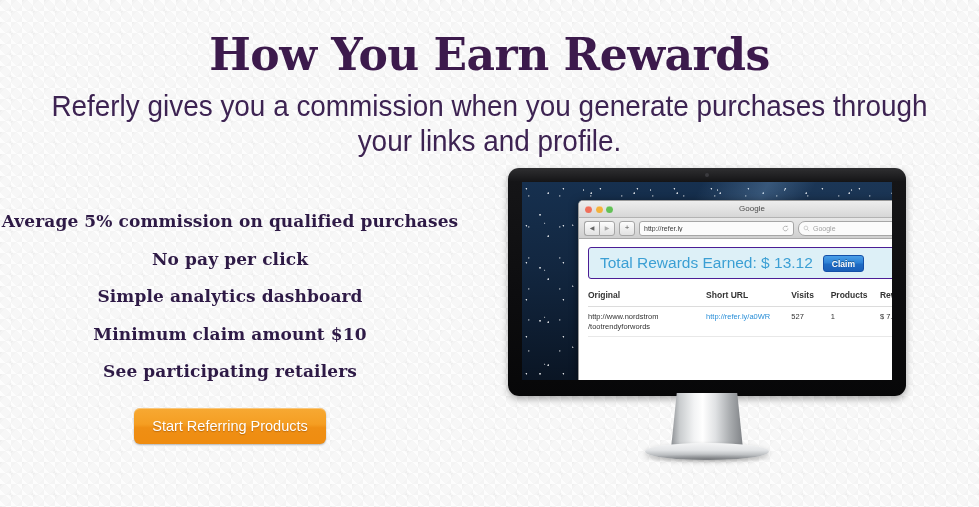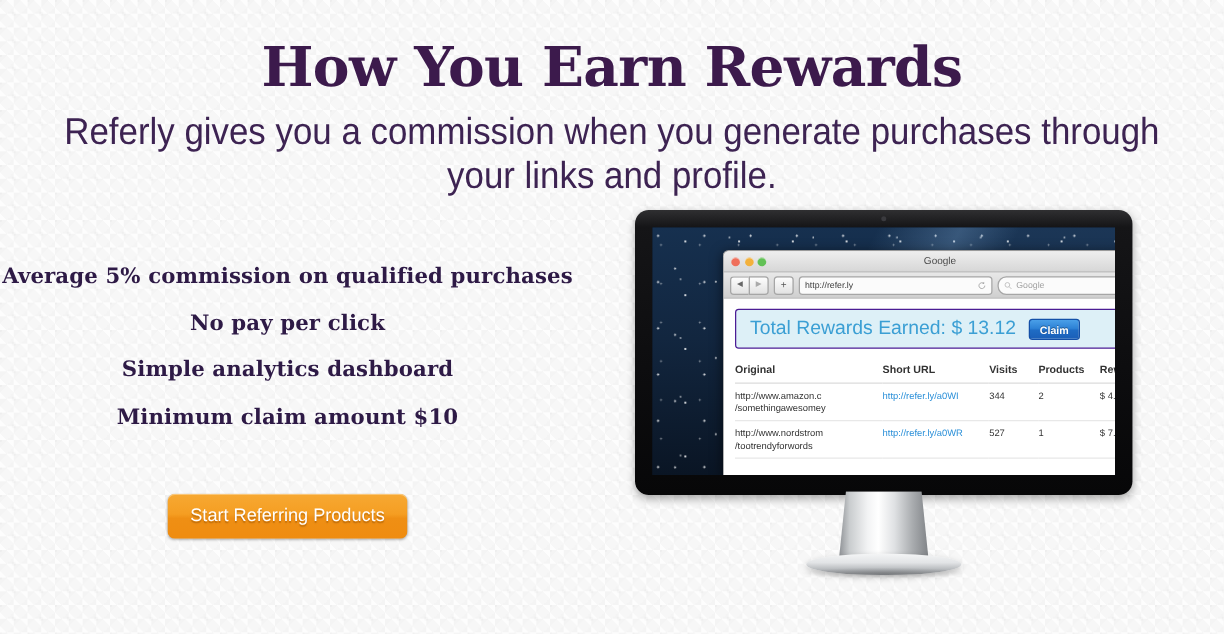--- a/index.html
+++ b/index.html
@@ -62,21 +62,21 @@
     font-weight: bold;
     font-size: 17px;
     line-height: 37.5px;
     color: #2e1a46;
     letter-spacing: 0.1px;
     white-space: nowrap;
   }
 
   .cta-wrap {
     position: absolute;
-    left: 0; top: 395px;
+    left: 0; top: 408px;
     width: 460px;
     text-align: center;
   }
   .cta-button {
     display: inline-block;
     box-sizing: border-box;
     width: 192px;
     height: 36px;
     line-height: 34px;
     border: none;
@@ -330,20 +330,21 @@
 <div class="hero-head">
   <h1 class="hero-title">How You Earn Rewards</h1>
   <p class="hero-sub">Referly gives you a commission when you generate purchases through your links and profile.</p>
 </div>
 
 <div class="benefits">
   <div class="benefit-item">Average 5% commission on qualified purchases</div>
   <div class="benefit-item">No pay per click</div>
   <div class="benefit-item">Simple analytics dashboard</div>
   <div class="benefit-item">Minimum claim amount $10</div>
+  <div class="benefit-item">See participating retailers</div>
 </div>
 
 <div class="cta-wrap">
   <button class="cta-button">Start Referring Products</button>
 </div>
 
 <div class="monitor">
 
   <div class="bezel">
     <div class="webcam"></div>
@@ -412,30 +413,20 @@
                 <th>Original</th>
                 <th>Short URL</th>
                 <th>Visits</th>
                 <th>Products</th>
                 <th>Rewards</th>
               </tr>
             </thead>
             <tbody>
               <tr>
                 <td>
-                  <span class="orig-cell">http://www.amazon.c</span>
-                  <span class="orig-cell orig-line2">/somethingawesomey</span>
-                </td>
-                <td><span class="short-link">http://refer.ly/a0WI</span></td>
-                <td>344</td>
-                <td>2</td>
-                <td>$ 4.77</td>
-              </tr>
-              <tr>
-                <td>
                   <span class="orig-cell">http://www.nordstrom</span>
                   <span class="orig-cell orig-line2">/tootrendyforwords</span>
                 </td>
                 <td><span class="short-link">http://refer.ly/a0WR</span></td>
                 <td>527</td>
                 <td>1</td>
                 <td>$ 7.45</td>
               </tr>
             </tbody>
           </table>

